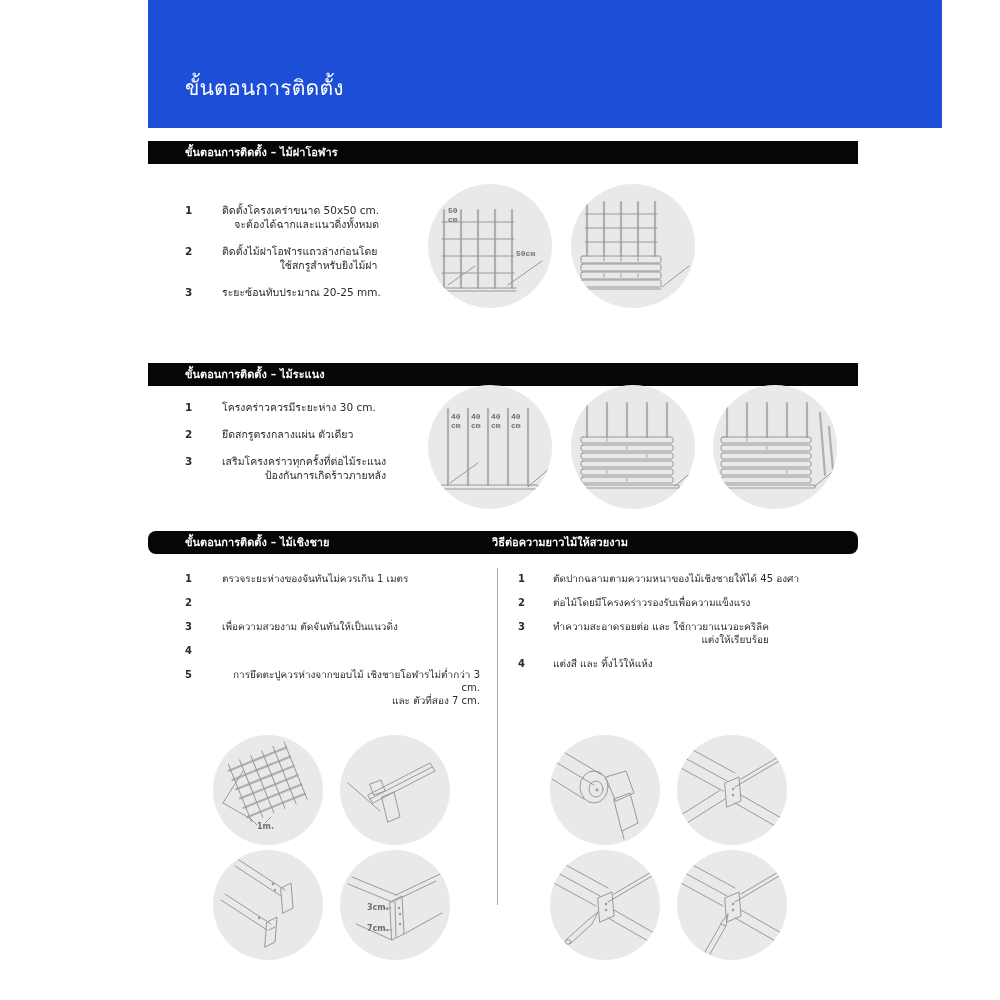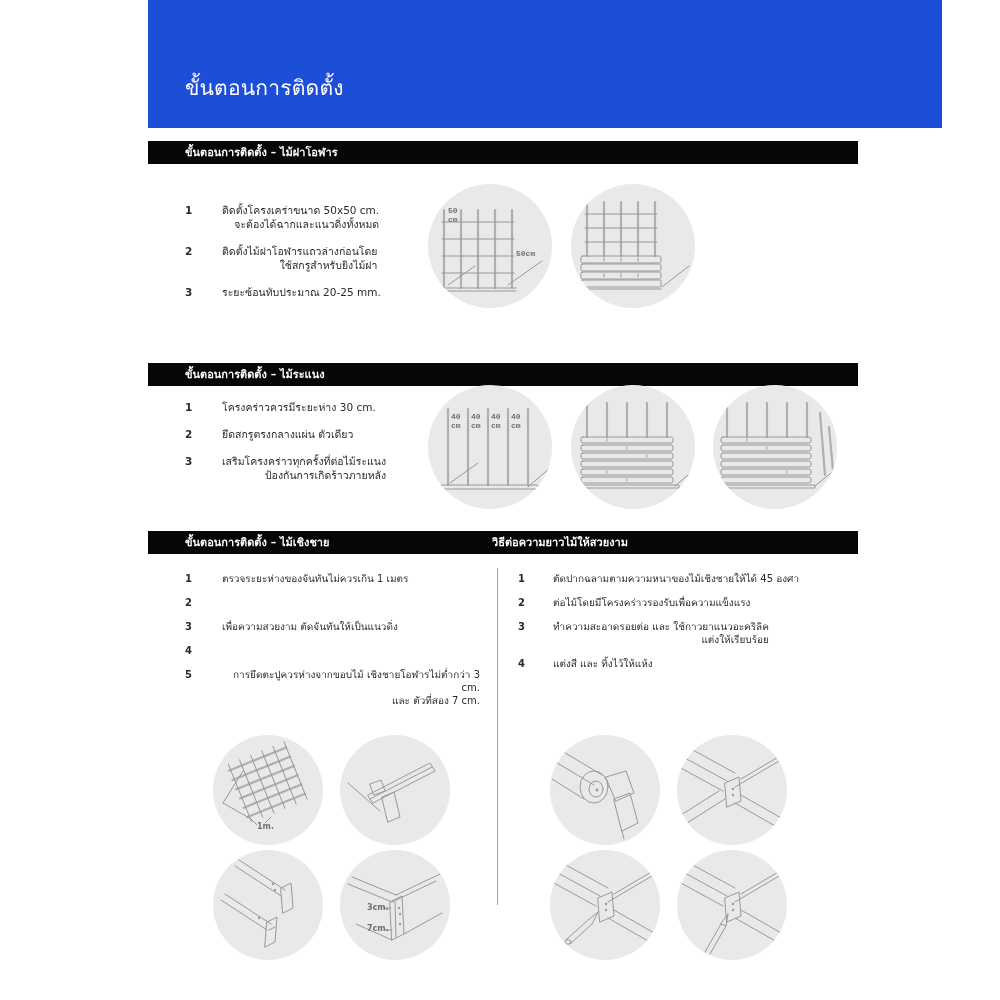--- a/index.html
+++ b/index.html
@@ -195,21 +195,21 @@
       <line x1="34" y1="54" x2="34" y2="56"></line>
         <line x1="54" y1="62" x2="54" y2="64"></line>
         <line x1="74" y1="86" x2="74" y2="88"></line>
       <rect x="6" y="100" width="96" height="3"></rect>
       <line class="stud" x1="107" y1="28" x2="112" y2="90"></line>
         <line class="stud" x1="116" y1="42" x2="121" y2="96"></line>
       <line x1="102" y1="101" x2="123" y2="84"></line>
     </svg>
   </div>
 
-  <div class="bar" style="top:531px;">
+  <div class="bar" style="top:531px;border-radius:8px;">
     <span class="bar-title l">ขั้นตอนการติดตั้ง – ไม้เชิงชาย</span>
     <span class="bar-title r">วิธีต่อความยาวไม้ให้สวยงาม</span>
   </div>
 
   <div class="vdivider"></div>
 
   <div class="steps steps-sm" style="left:185px; top:572px; width:295px;">
     <div class="step">
       <span class="step-num">1</span>
       <span class="step-text">ตรวจระยะห่างของจันทันไม่ควรเกิน 1 เมตร</span>

